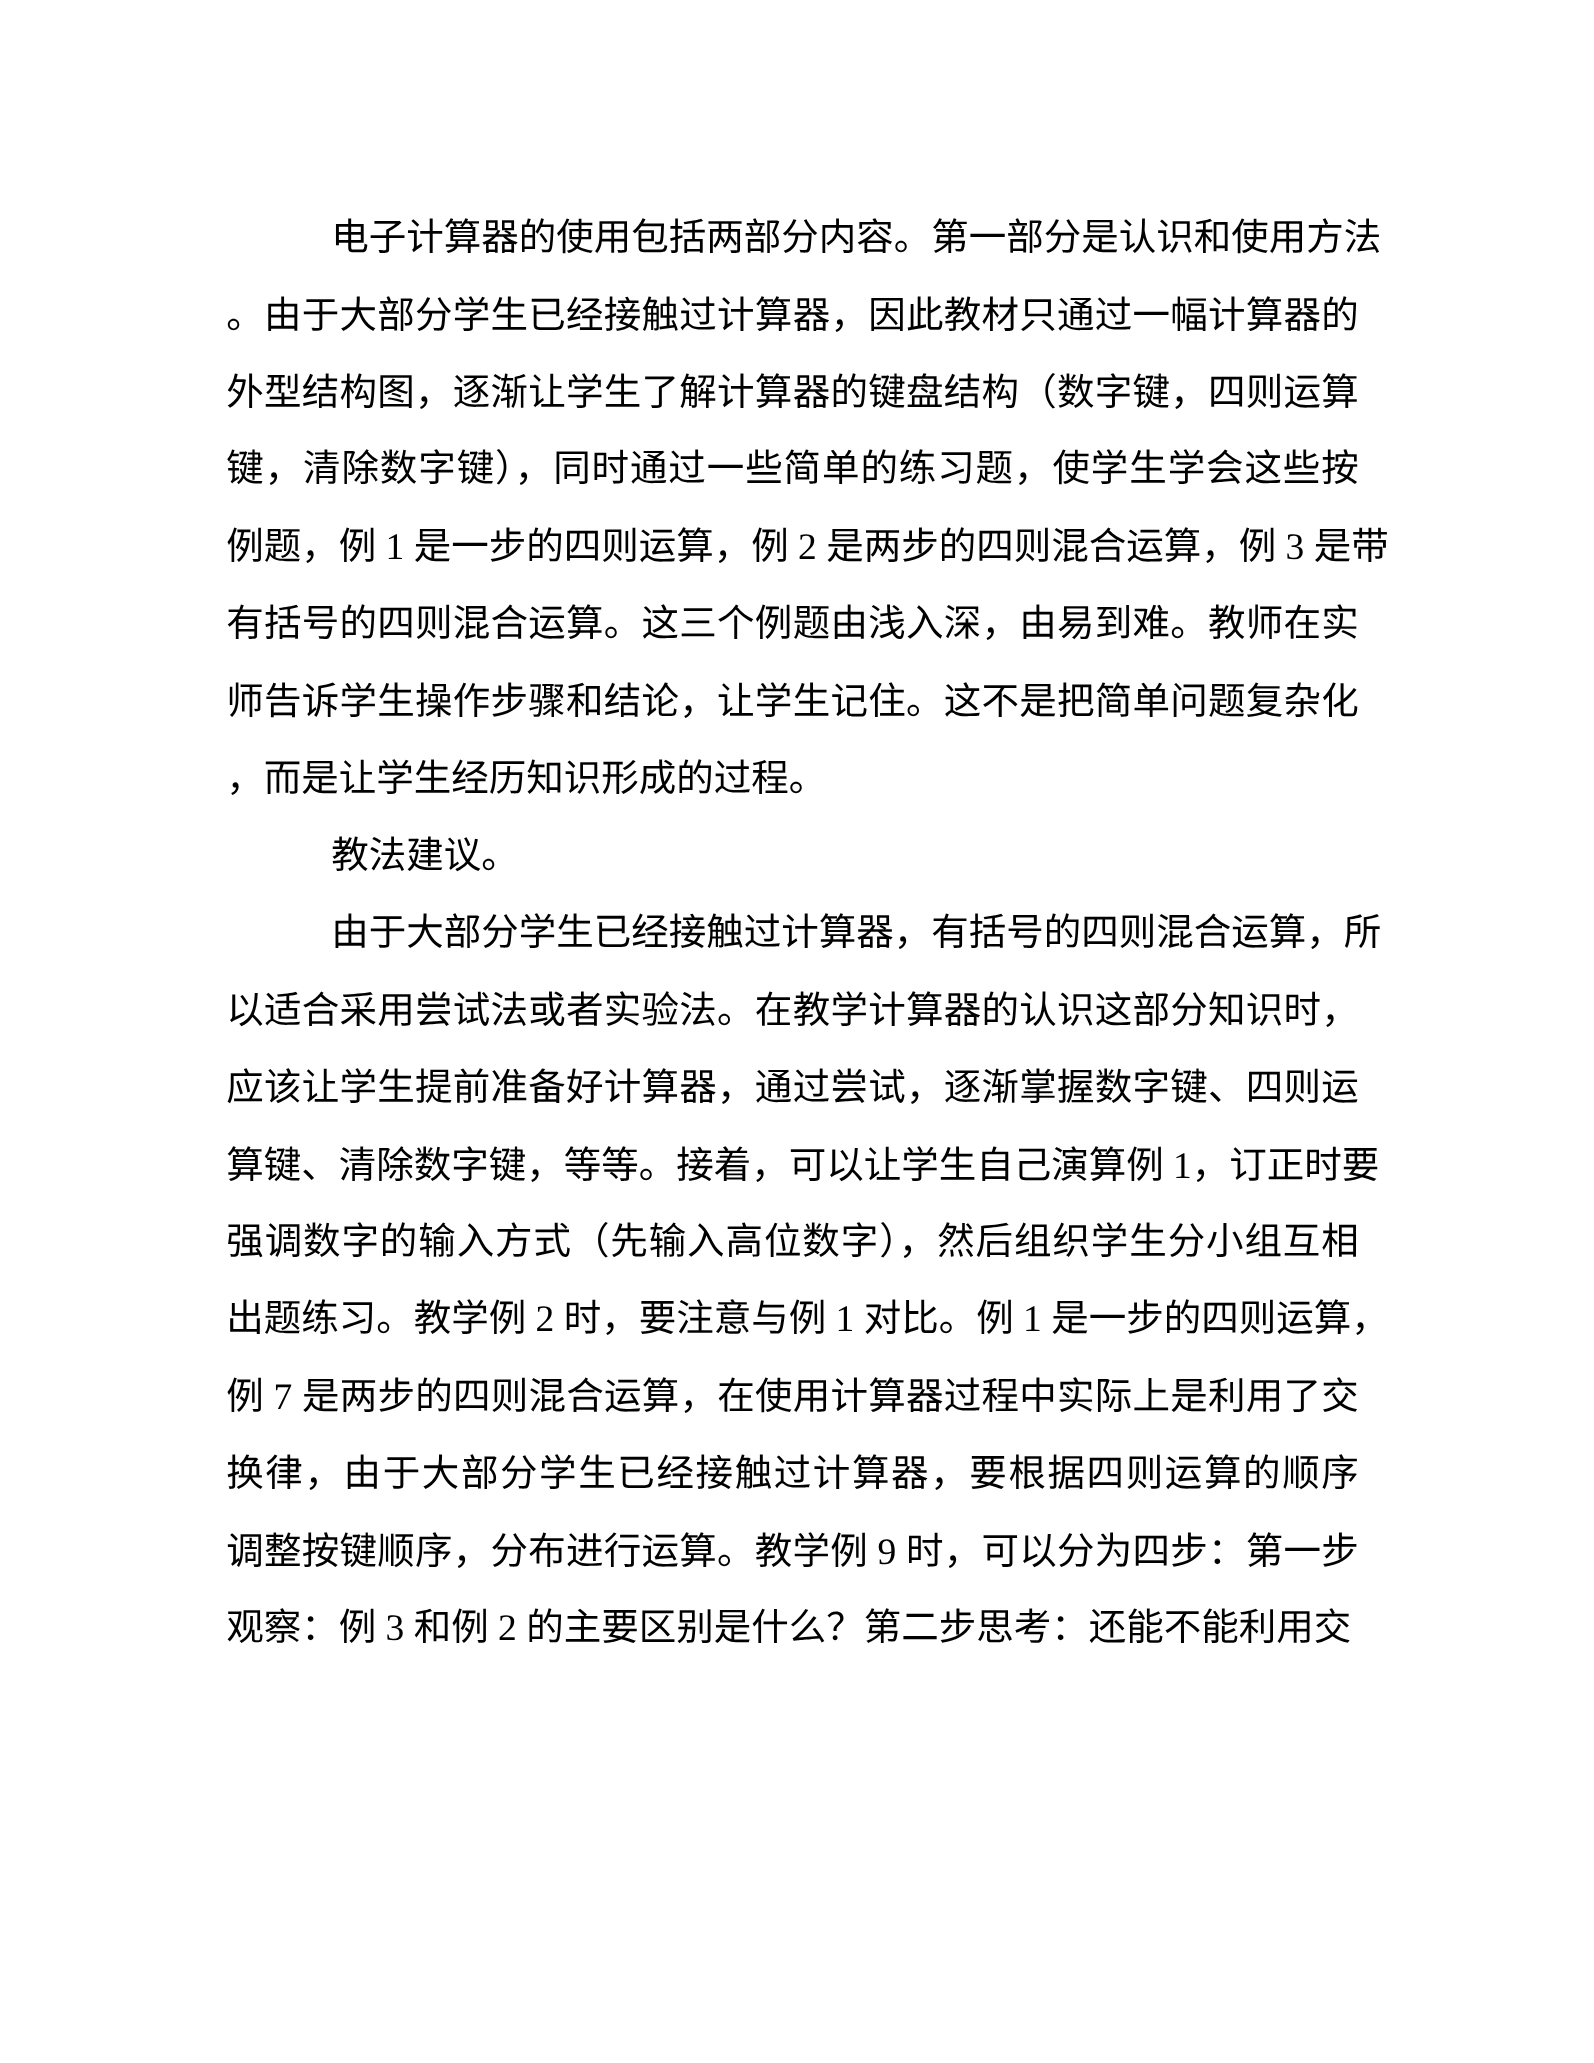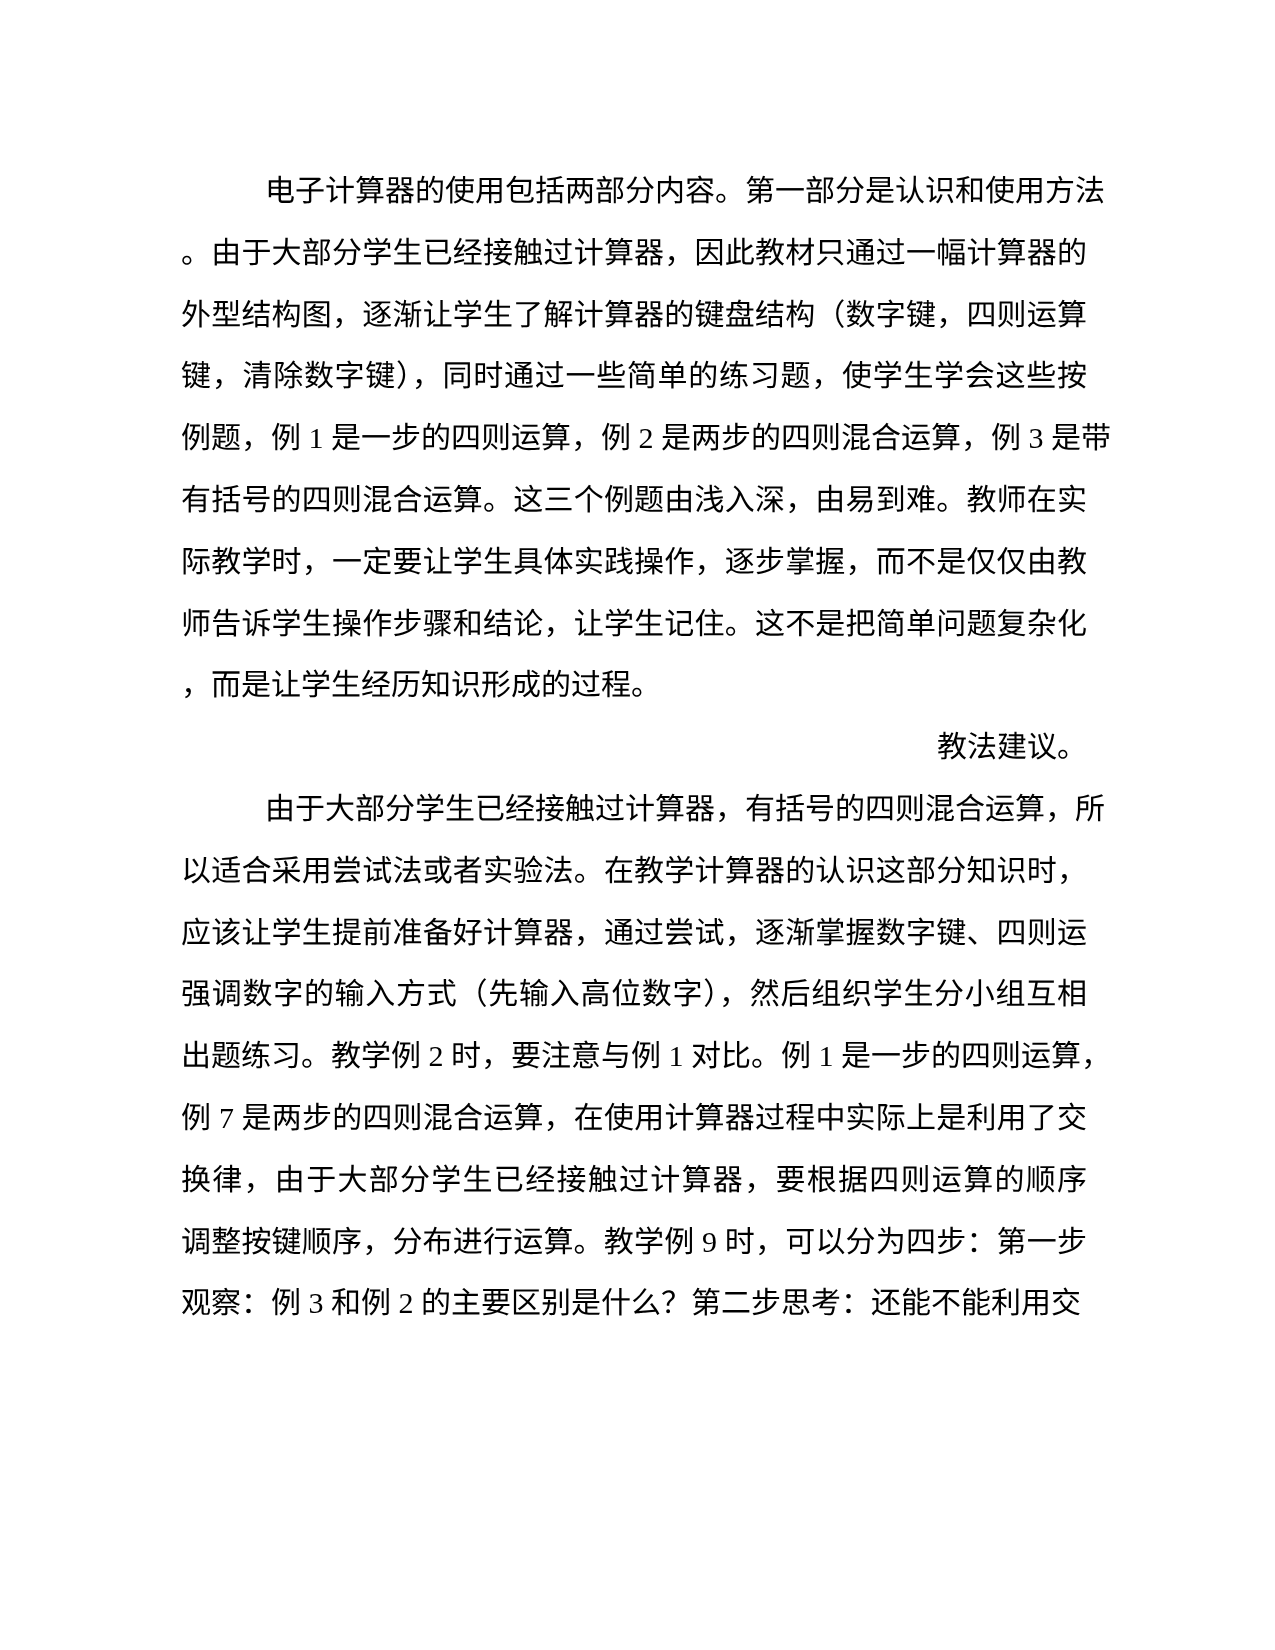--- a/index.html
+++ b/index.html
@@ -29,41 +29,40 @@
     height: 61.8px;
     white-space: nowrap;
     text-align: left;
   }
   .line.justify {
     text-align: justify;
     text-align-last: justify;
   }
   .line.indent {
     padding-left: 84px;
-    text-align: right;
   }
 </style>
 </head>
 <body>
 
 <div class="page" style="background: rgb(255, 255, 255);">
   <div class="text-block" id="lines-container" style="color: rgb(0, 0, 0);">
       <div class="line indent justify">电子计算器的使用包括两部分内容。第一部分是认识和使用方法</div>
       <div class="line justify">。由于大部分学生已经接触过计算器，因此教材只通过一幅计算器的</div>
       <div class="line justify">外型结构图，逐渐让学生了解计算器的键盘结构（数字键，四则运算</div>
       <div class="line justify">键，清除数字键），同时通过一些简单的练习题，使学生学会这些按</div>
       <div class="line justify">例题，例 1 是一步的四则运算，例 2 是两步的四则混合运算，例 3 是带</div>
       <div class="line justify">有括号的四则混合运算。这三个例题由浅入深，由易到难。教师在实</div>
-      <div class="line justify">际教学时，一定要让学生具体实践操作，逐步掌握，而不是仅仅由教</div>
       <div class="line justify">师告诉学生操作步骤和结论，让学生记住。这不是把简单问题复杂化</div>
       <div class="line">，而是让学生经历知识形成的过程。</div>
       <div class="line indent">教法建议。</div>
       <div class="line indent justify">由于大部分学生已经接触过计算器，有括号的四则混合运算，所</div>
       <div class="line justify">以适合采用尝试法或者实验法。在教学计算器的认识这部分知识时，</div>
       <div class="line justify">应该让学生提前准备好计算器，通过尝试，逐渐掌握数字键、四则运</div>
+      <div class="line justify">算键、清除数字键，等等。接着，可以让学生自己演算例 1，订正时要</div>
       <div class="line justify">强调数字的输入方式（先输入高位数字），然后组织学生分小组互相</div>
       <div class="line justify">出题练习。教学例 2 时，要注意与例 1 对比。例 1 是一步的四则运算，</div>
       <div class="line justify">例 7 是两步的四则混合运算，在使用计算器过程中实际上是利用了交</div>
       <div class="line justify">换律，由于大部分学生已经接触过计算器，要根据四则运算的顺序</div>
       <div class="line justify">调整按键顺序，分布进行运算。教学例 9 时，可以分为四步：第一步</div>
       <div class="line">观察：例 3 和例 2 的主要区别是什么？第二步思考：还能不能利用交</div>
     </div>
 </div>
 
 </body></html>

